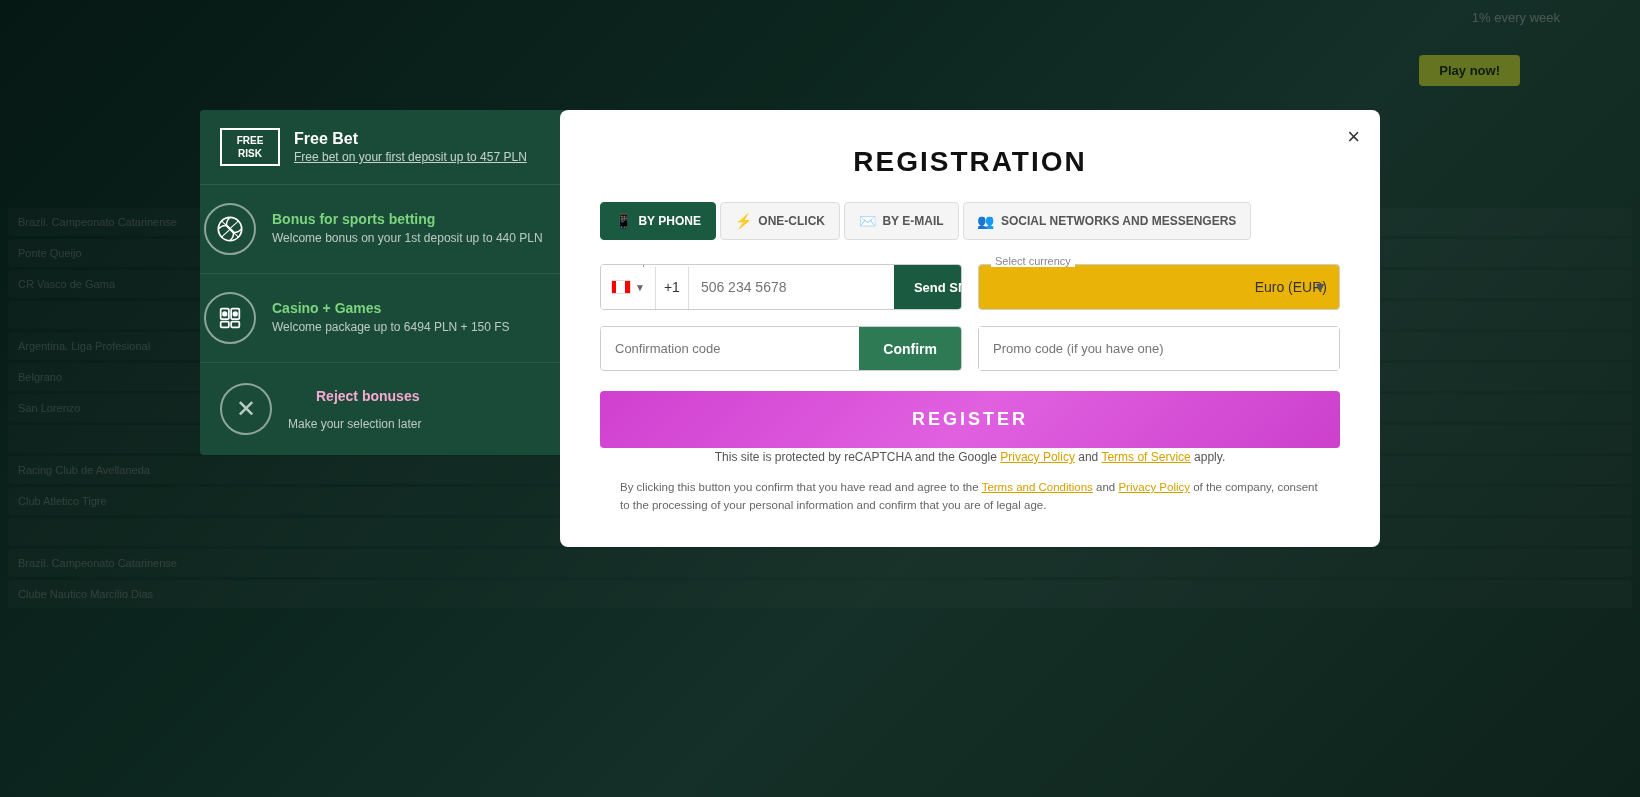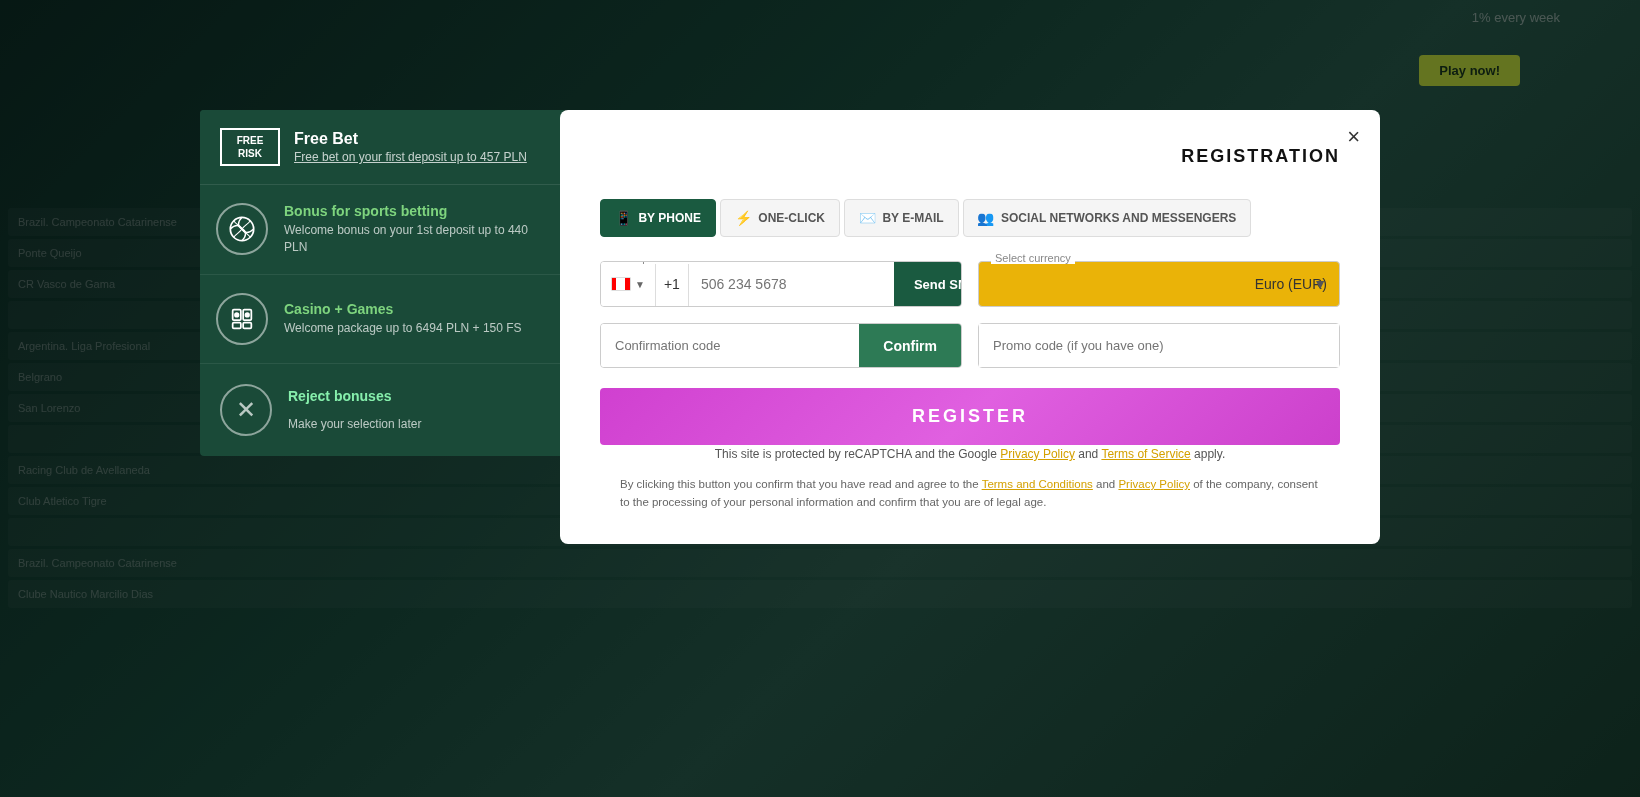--- a/index.html
+++ b/index.html
@@ -112,21 +112,21 @@
       color: rgba(255,255,255,0.75);
       font-size: 12px;
       margin-top: 2px;
       text-decoration: underline;
     }
 
     .bonus-item {
       display: flex;
       align-items: center;
       gap: 16px;
-      padding: 18px 16px;
+      padding: 18px 4px;
       border-bottom: 1px solid rgba(255,255,255,0.08);
       cursor: pointer;
     }
     .bonus-icon {
       width: 52px;
       height: 52px;
       border: 2px solid rgba(255,255,255,0.5);
       border-radius: 50%;
       display: flex;
       align-items: center;
@@ -159,23 +159,24 @@
       border: 2px solid rgba(255,255,255,0.5);
       border-radius: 50%;
       display: flex;
       align-items: center;
       justify-content: center;
       flex-shrink: 0;
       color: rgba(255,255,255,0.7);
       font-size: 24px;
     }
     .reject-text h4 {
-      color: #86efac;
+      color: #f9a8d4;
       font-size: 14px;
       font-weight: bold;
+      margin-left: 28px;
     }
     .reject-text p {
       color: rgba(255,255,255,0.7);
       font-size: 12px;
       margin-top: 13px;
     }
 
     
     .modal {
       position: absolute;
@@ -192,26 +193,26 @@
       top: 16px;
       right: 20px;
       background: none;
       border: none;
       font-size: 22px;
       cursor: pointer;
       color: #333;
       line-height: 1;
     }
     .modal-title {
-      text-align: right;
-      font-size: 18px;
+      text-align: center;
+      font-size: 28px;
       font-weight: bold;
       letter-spacing: 2px;
       color: #111;
-      margin-bottom: 32px;
+      margin-bottom: 24px;
     }
 
     
     .tabs {
       display: flex;
       gap: 4px;
       margin-bottom: 24px;
     }
     .tab {
       display: flex;

